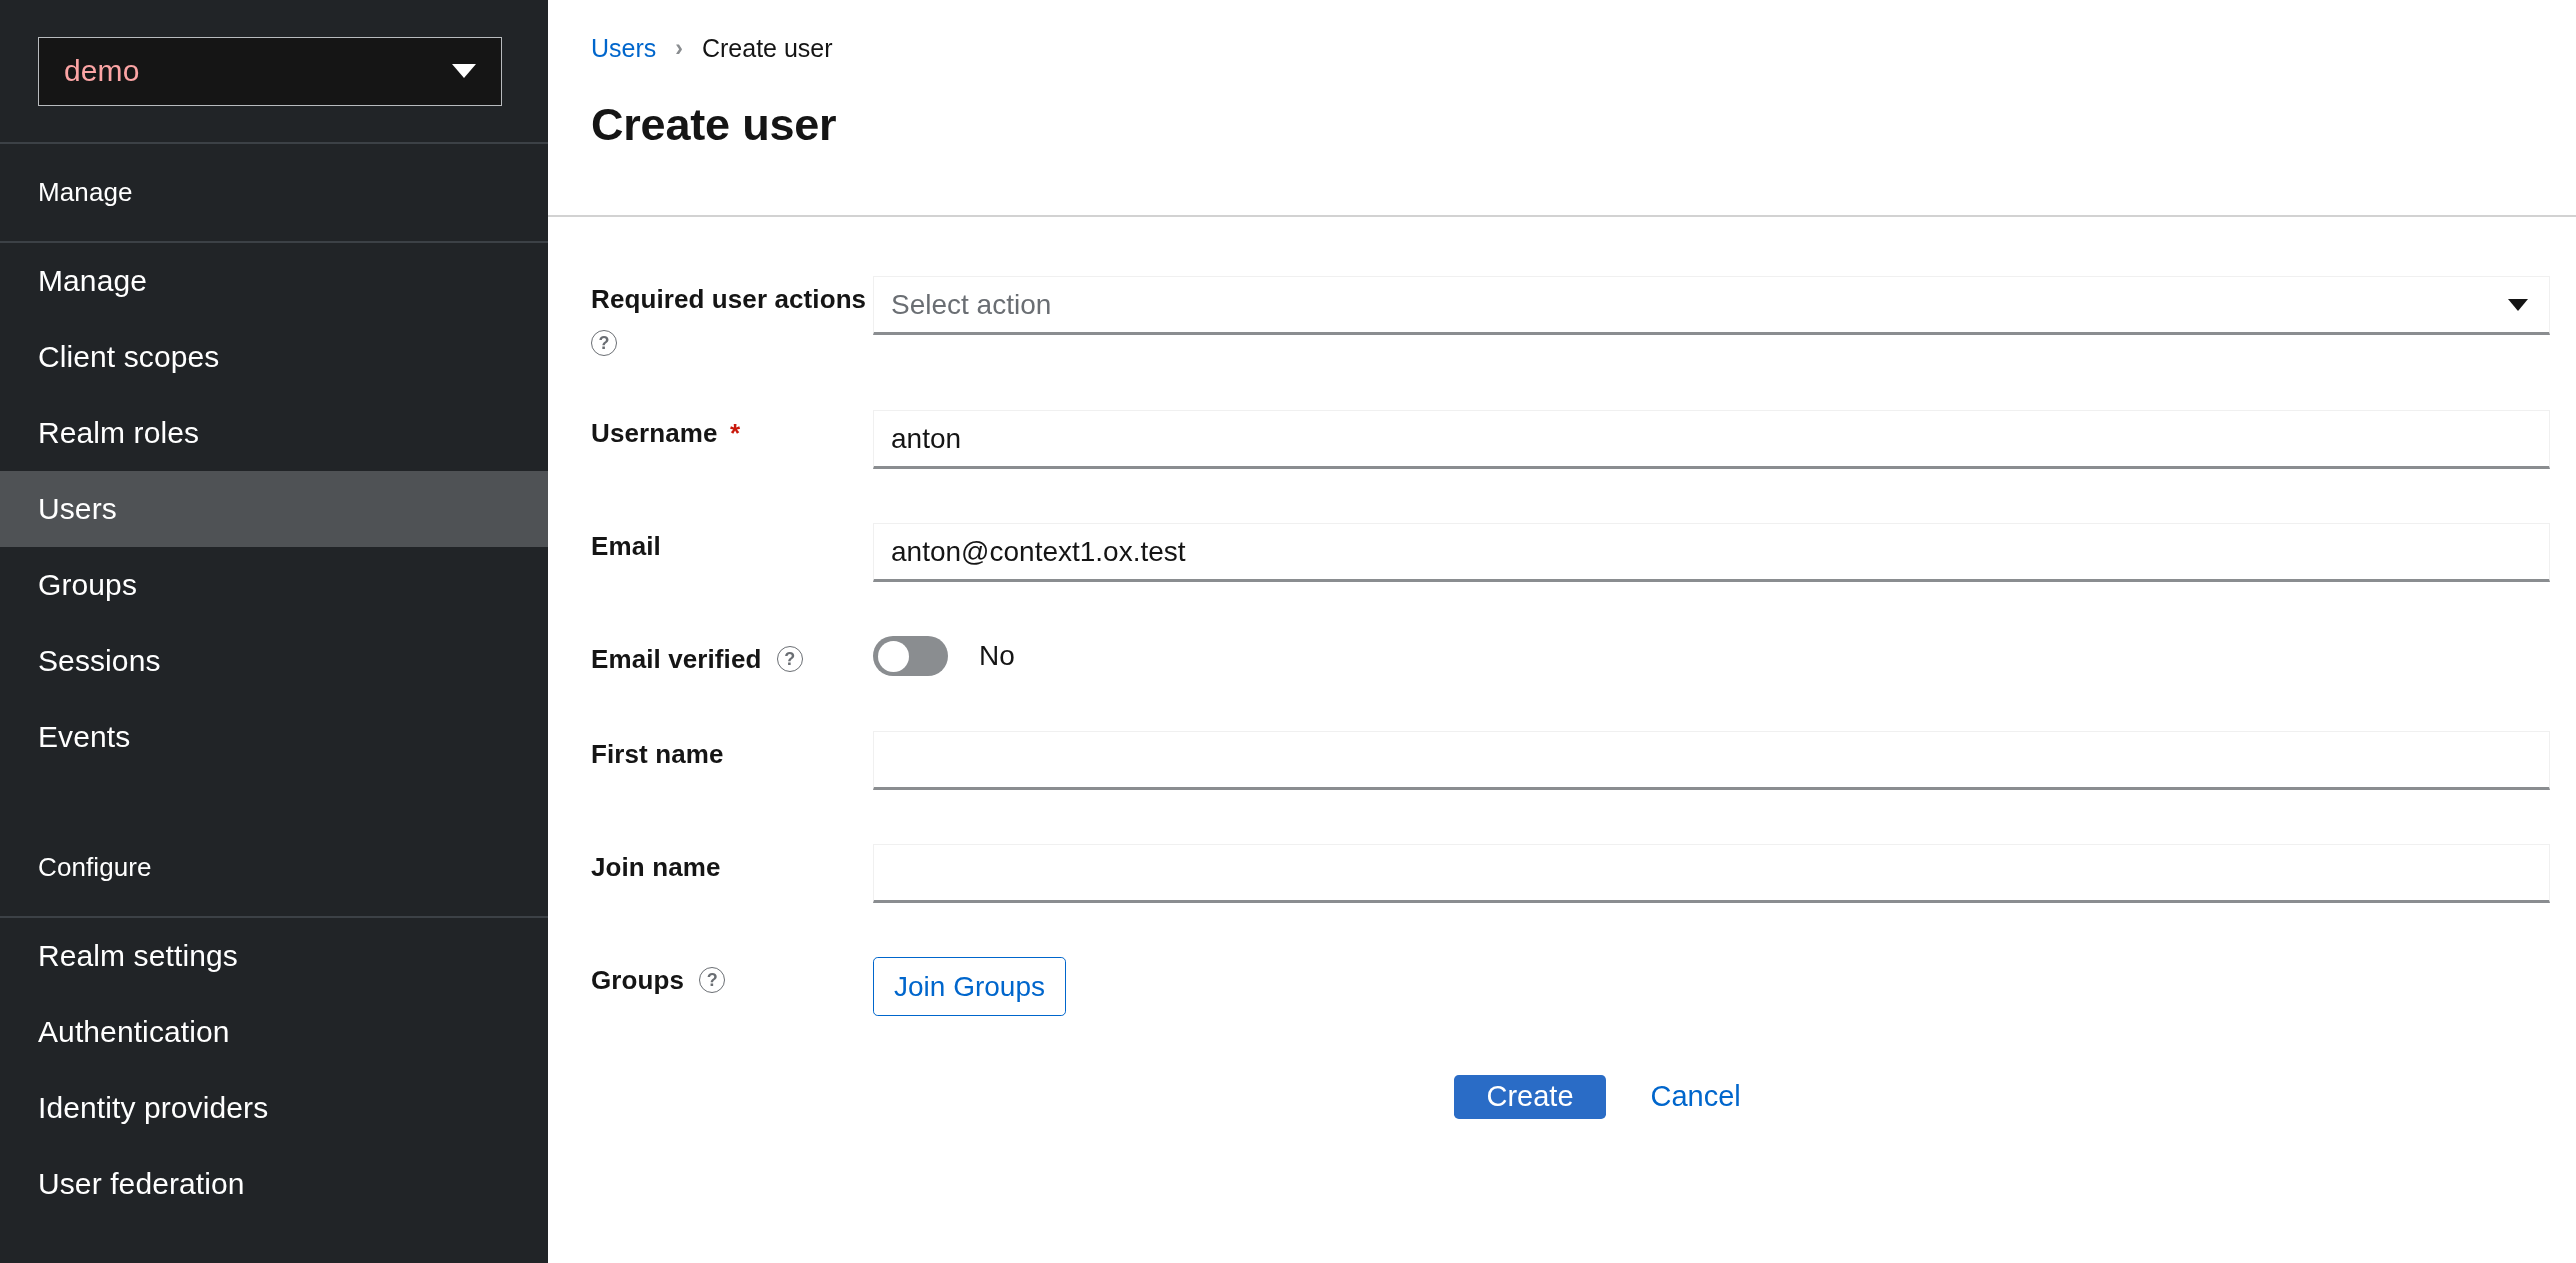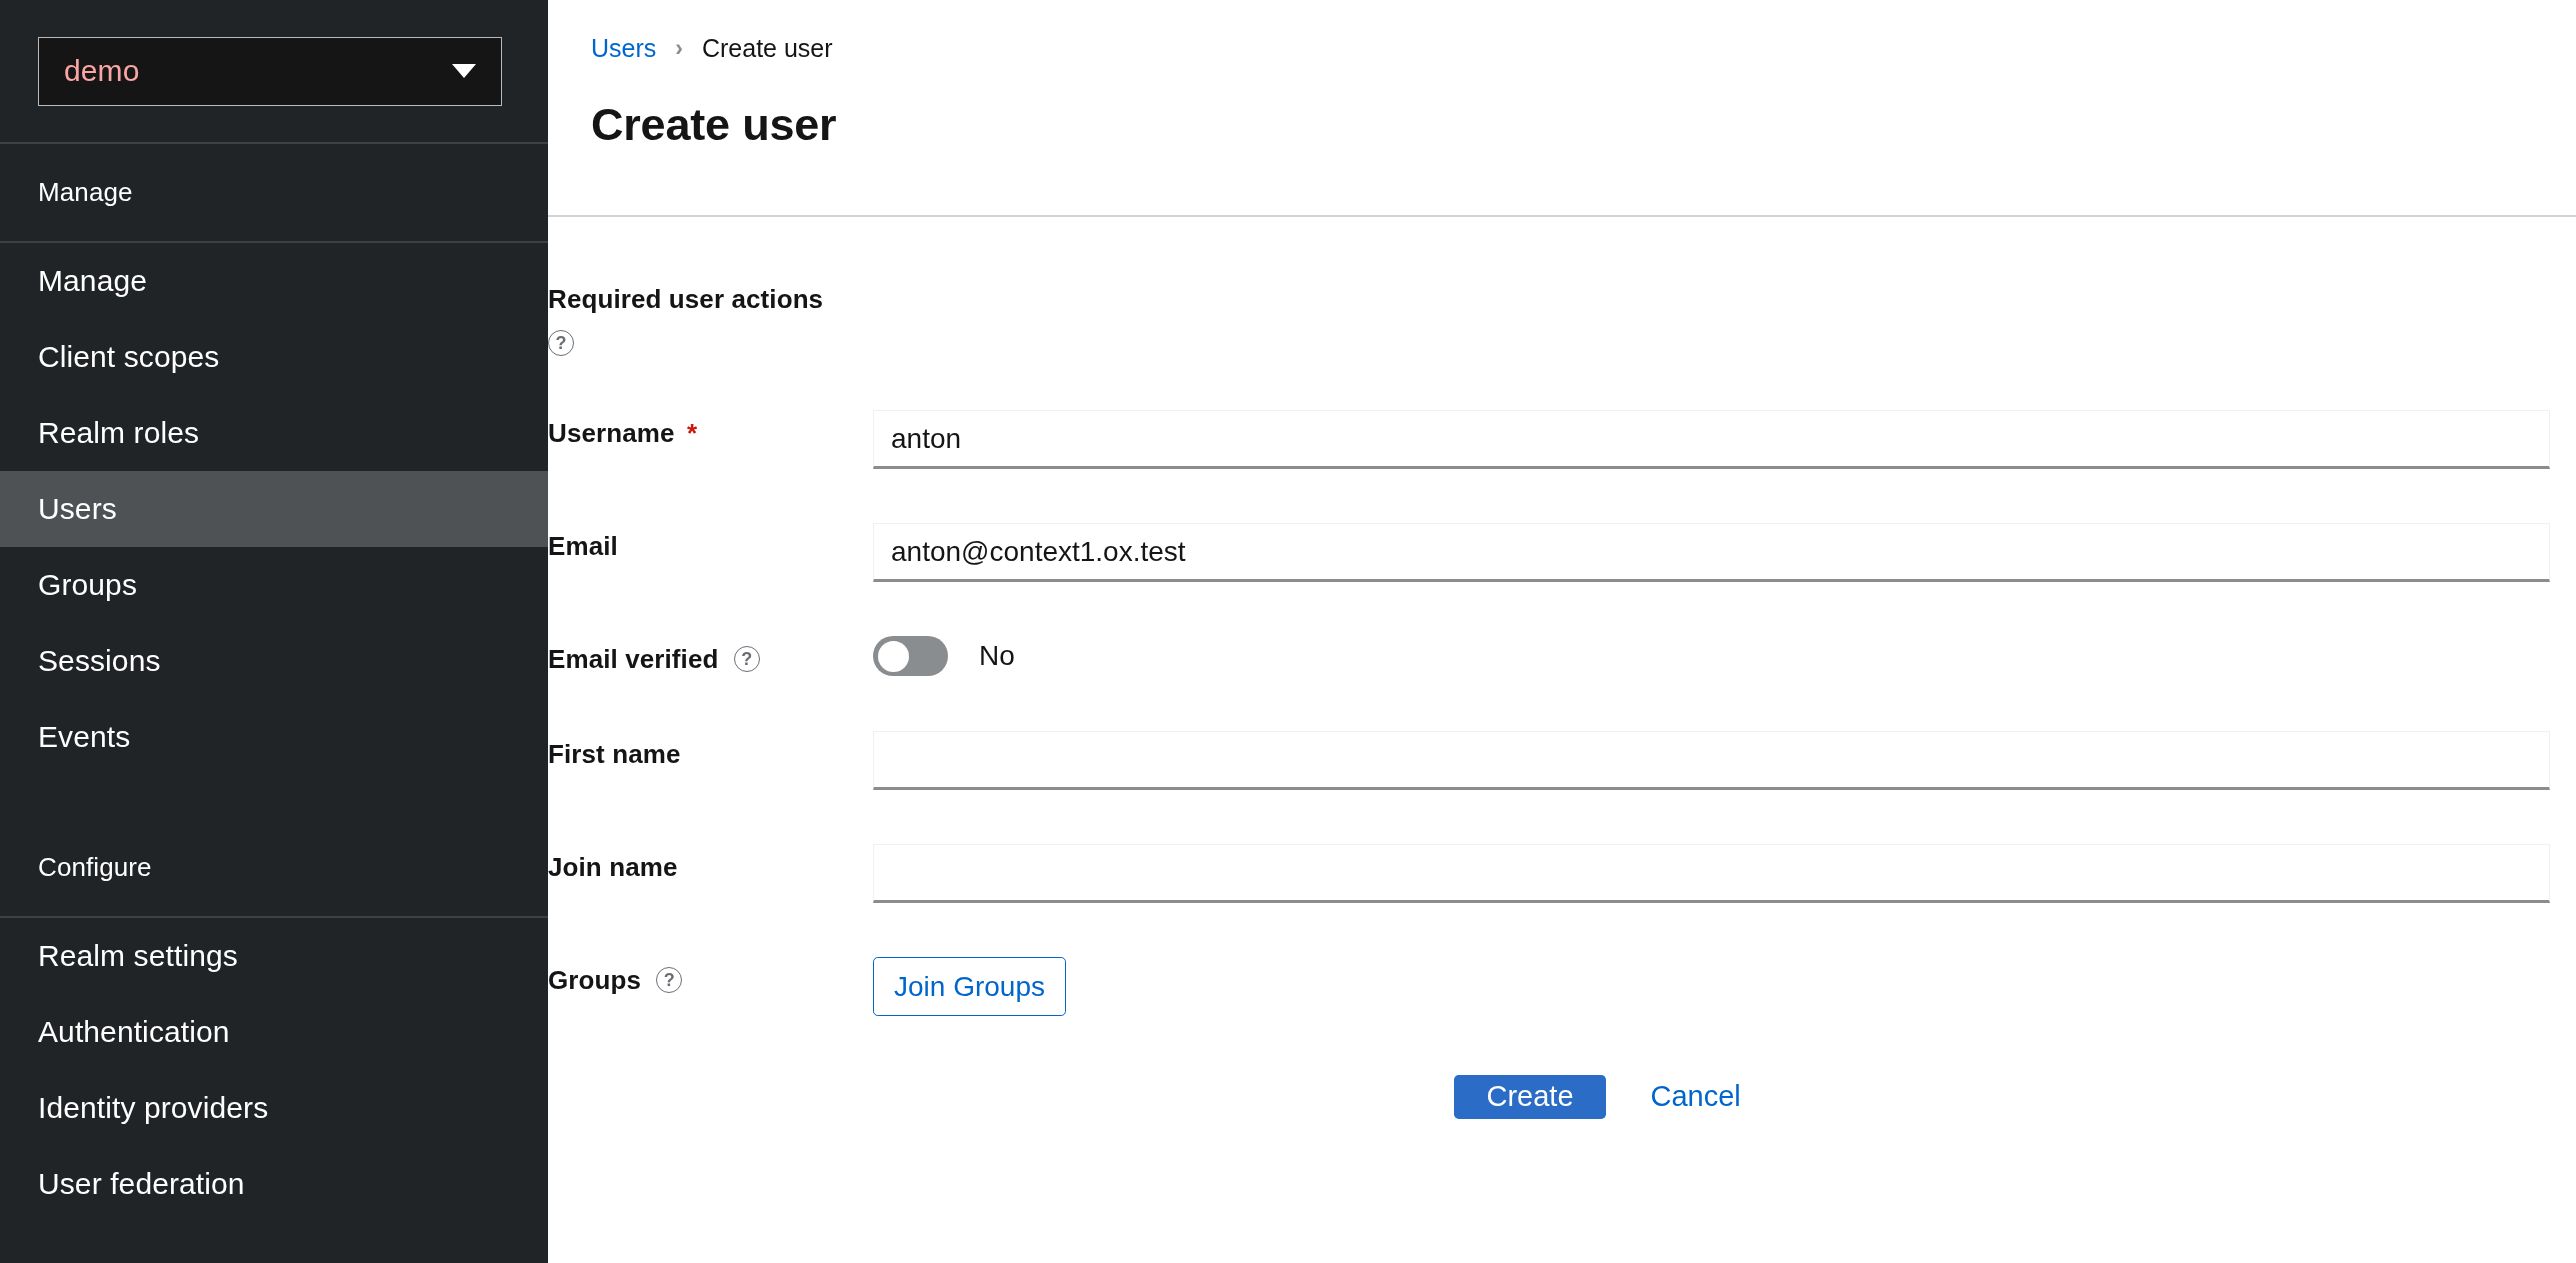--- a/index.html
+++ b/index.html
@@ -146,20 +146,21 @@
 
   .form-row {
     display: flex;
     align-items: flex-start;
     margin-bottom: 0;
   }
 
   .form-label-cell {
     width: 325px;
     min-width: 325px;
+    padding-left: 43px;
     padding-top: 7.6px;
   }
   .form-label {
     font-size: 26px;
     font-weight: bold;
     color: #151515;
     display: flex;
     align-items: center;
     letter-spacing: 0.1px;
   }
@@ -375,20 +376,26 @@
       <h1 class="page-title">Create user</h1>
     </div>
 
     <div class="form-area">
 
       <div class="form-row">
         <div class="form-label-cell">
           <div class="form-label">Required user actions</div>
           <div class="help-icon below">?</div>
         </div>
+        <div class="form-control-cell">
+          <div class="select-control">
+            <span class="select-placeholder">Select action</span>
+            <span class="select-caret"></span>
+          </div>
+        </div>
       </div>
 
       <div class="row-spacer-sm"></div>
 
       <div class="form-row">
         <div class="form-label-cell">
           <div class="form-label">
             <span>Username</span>
             <span class="required-star">*</span>
           </div>

